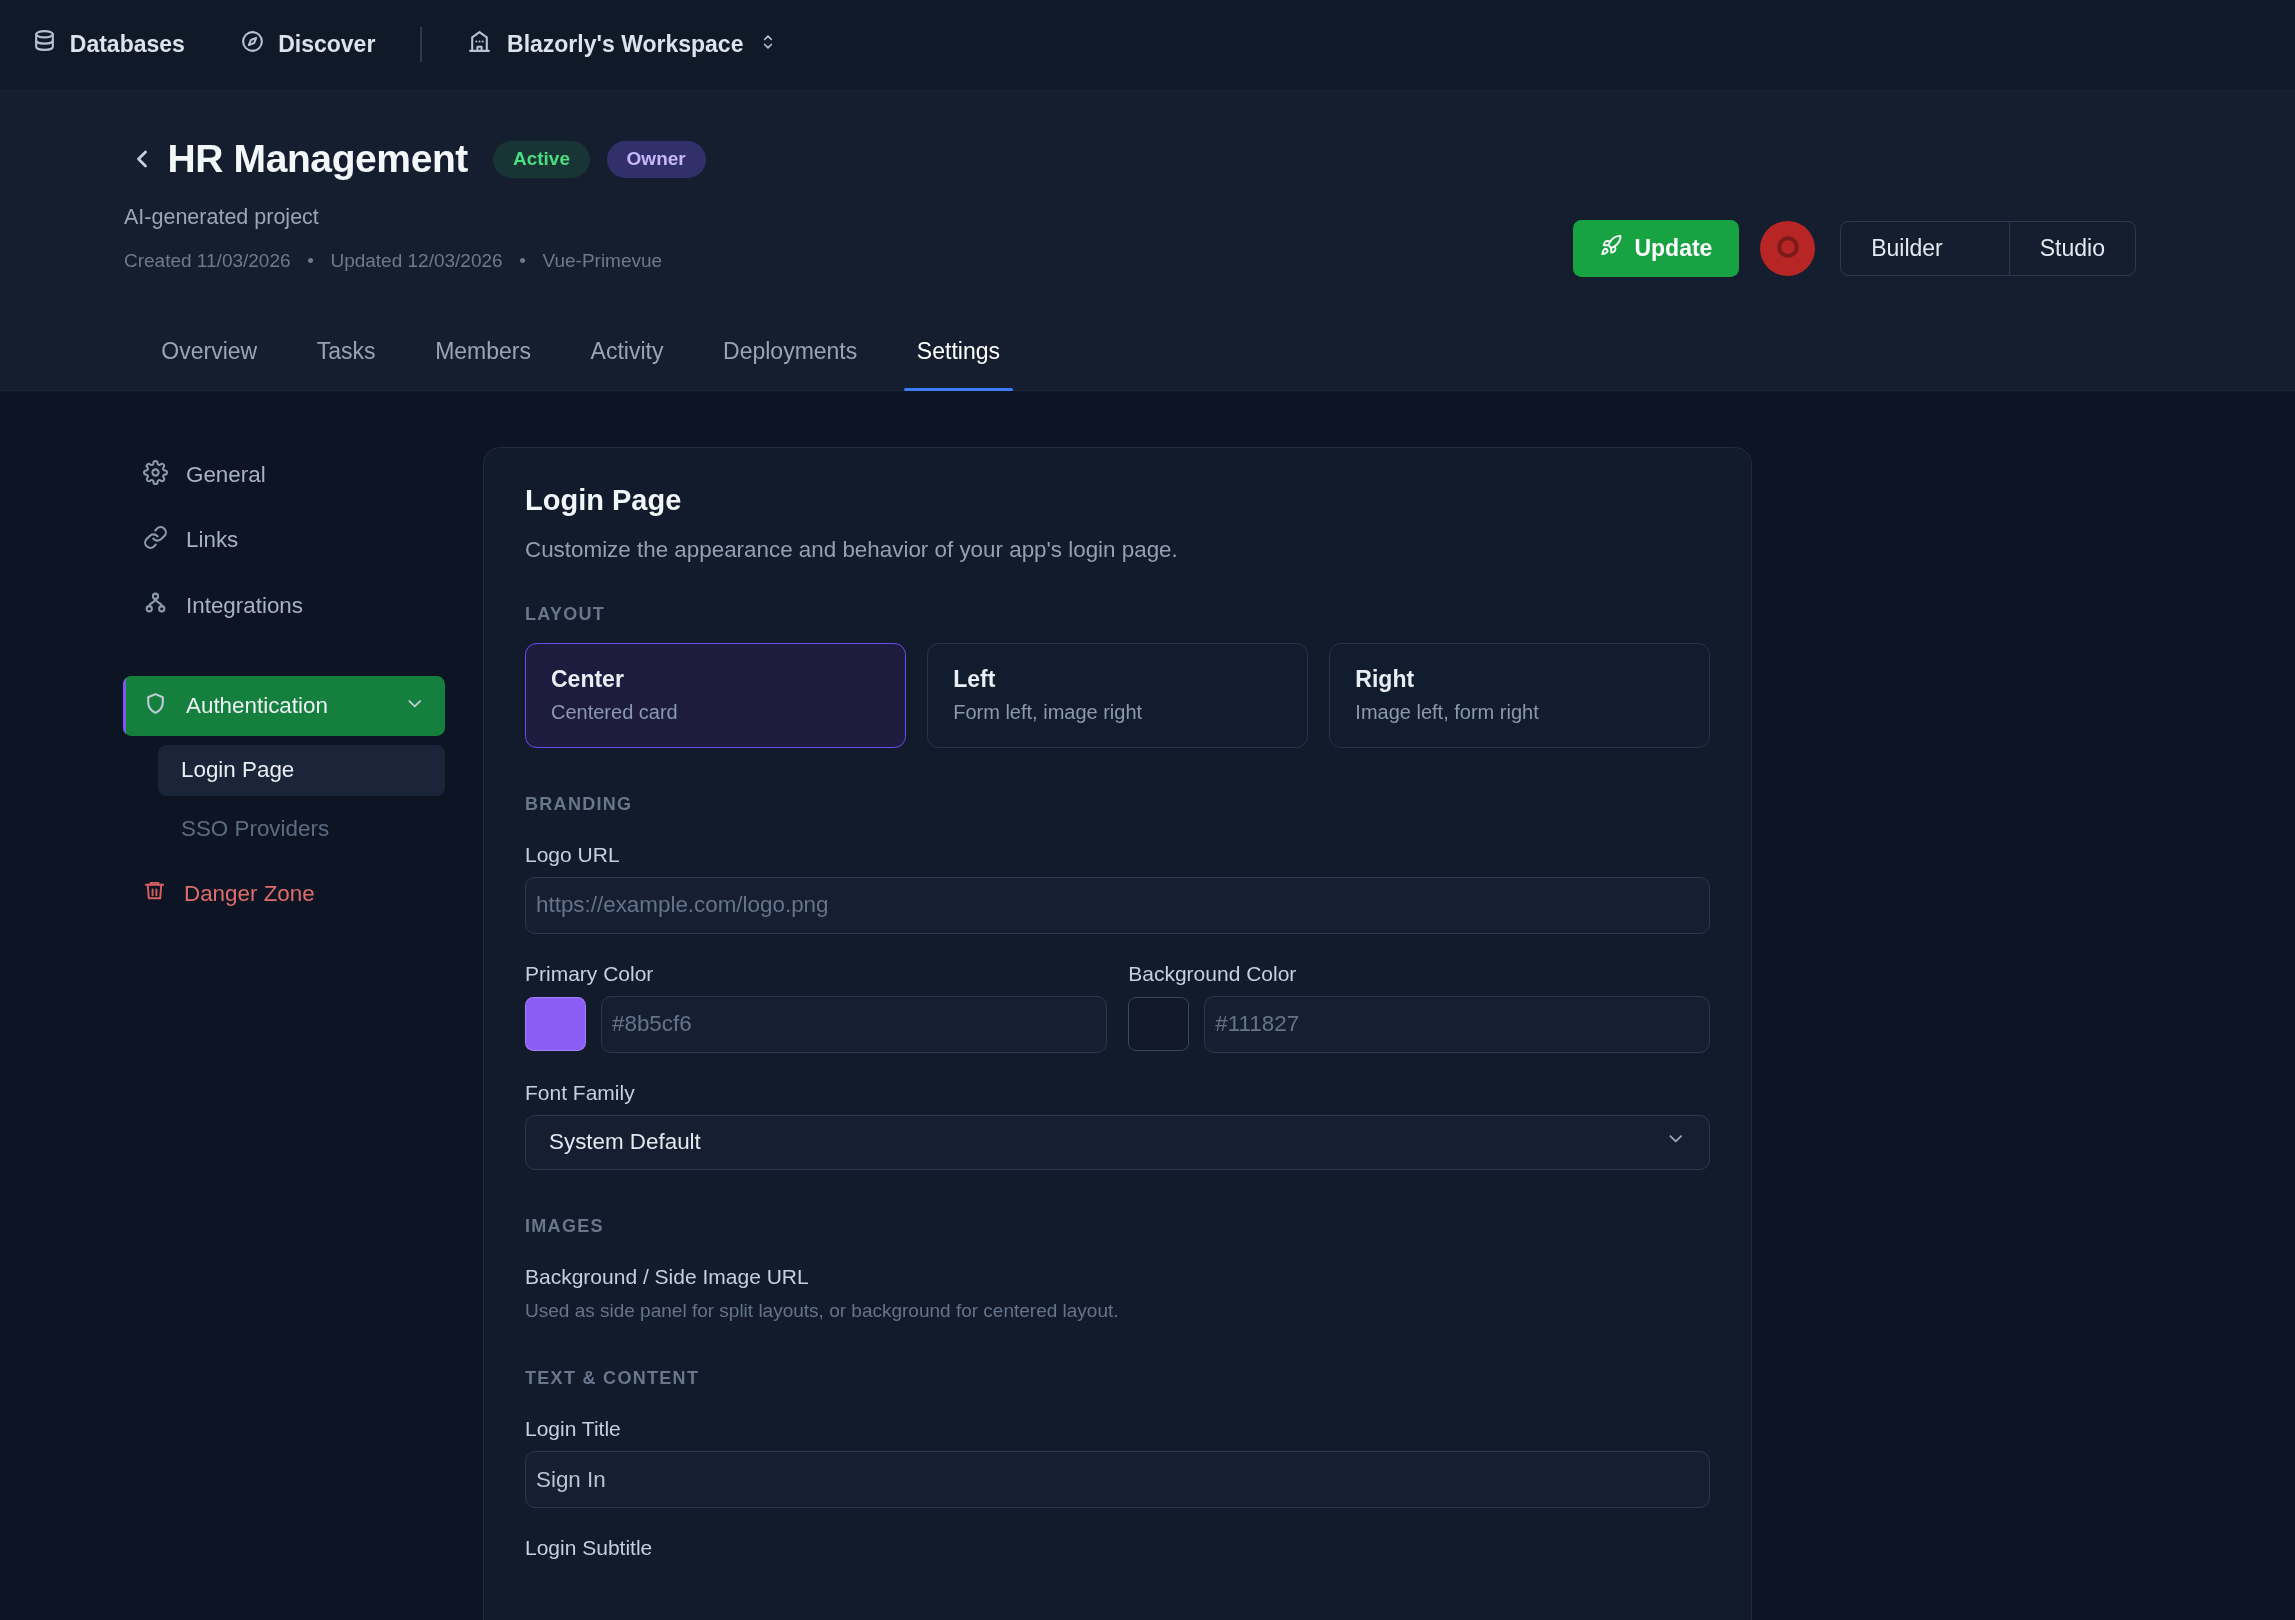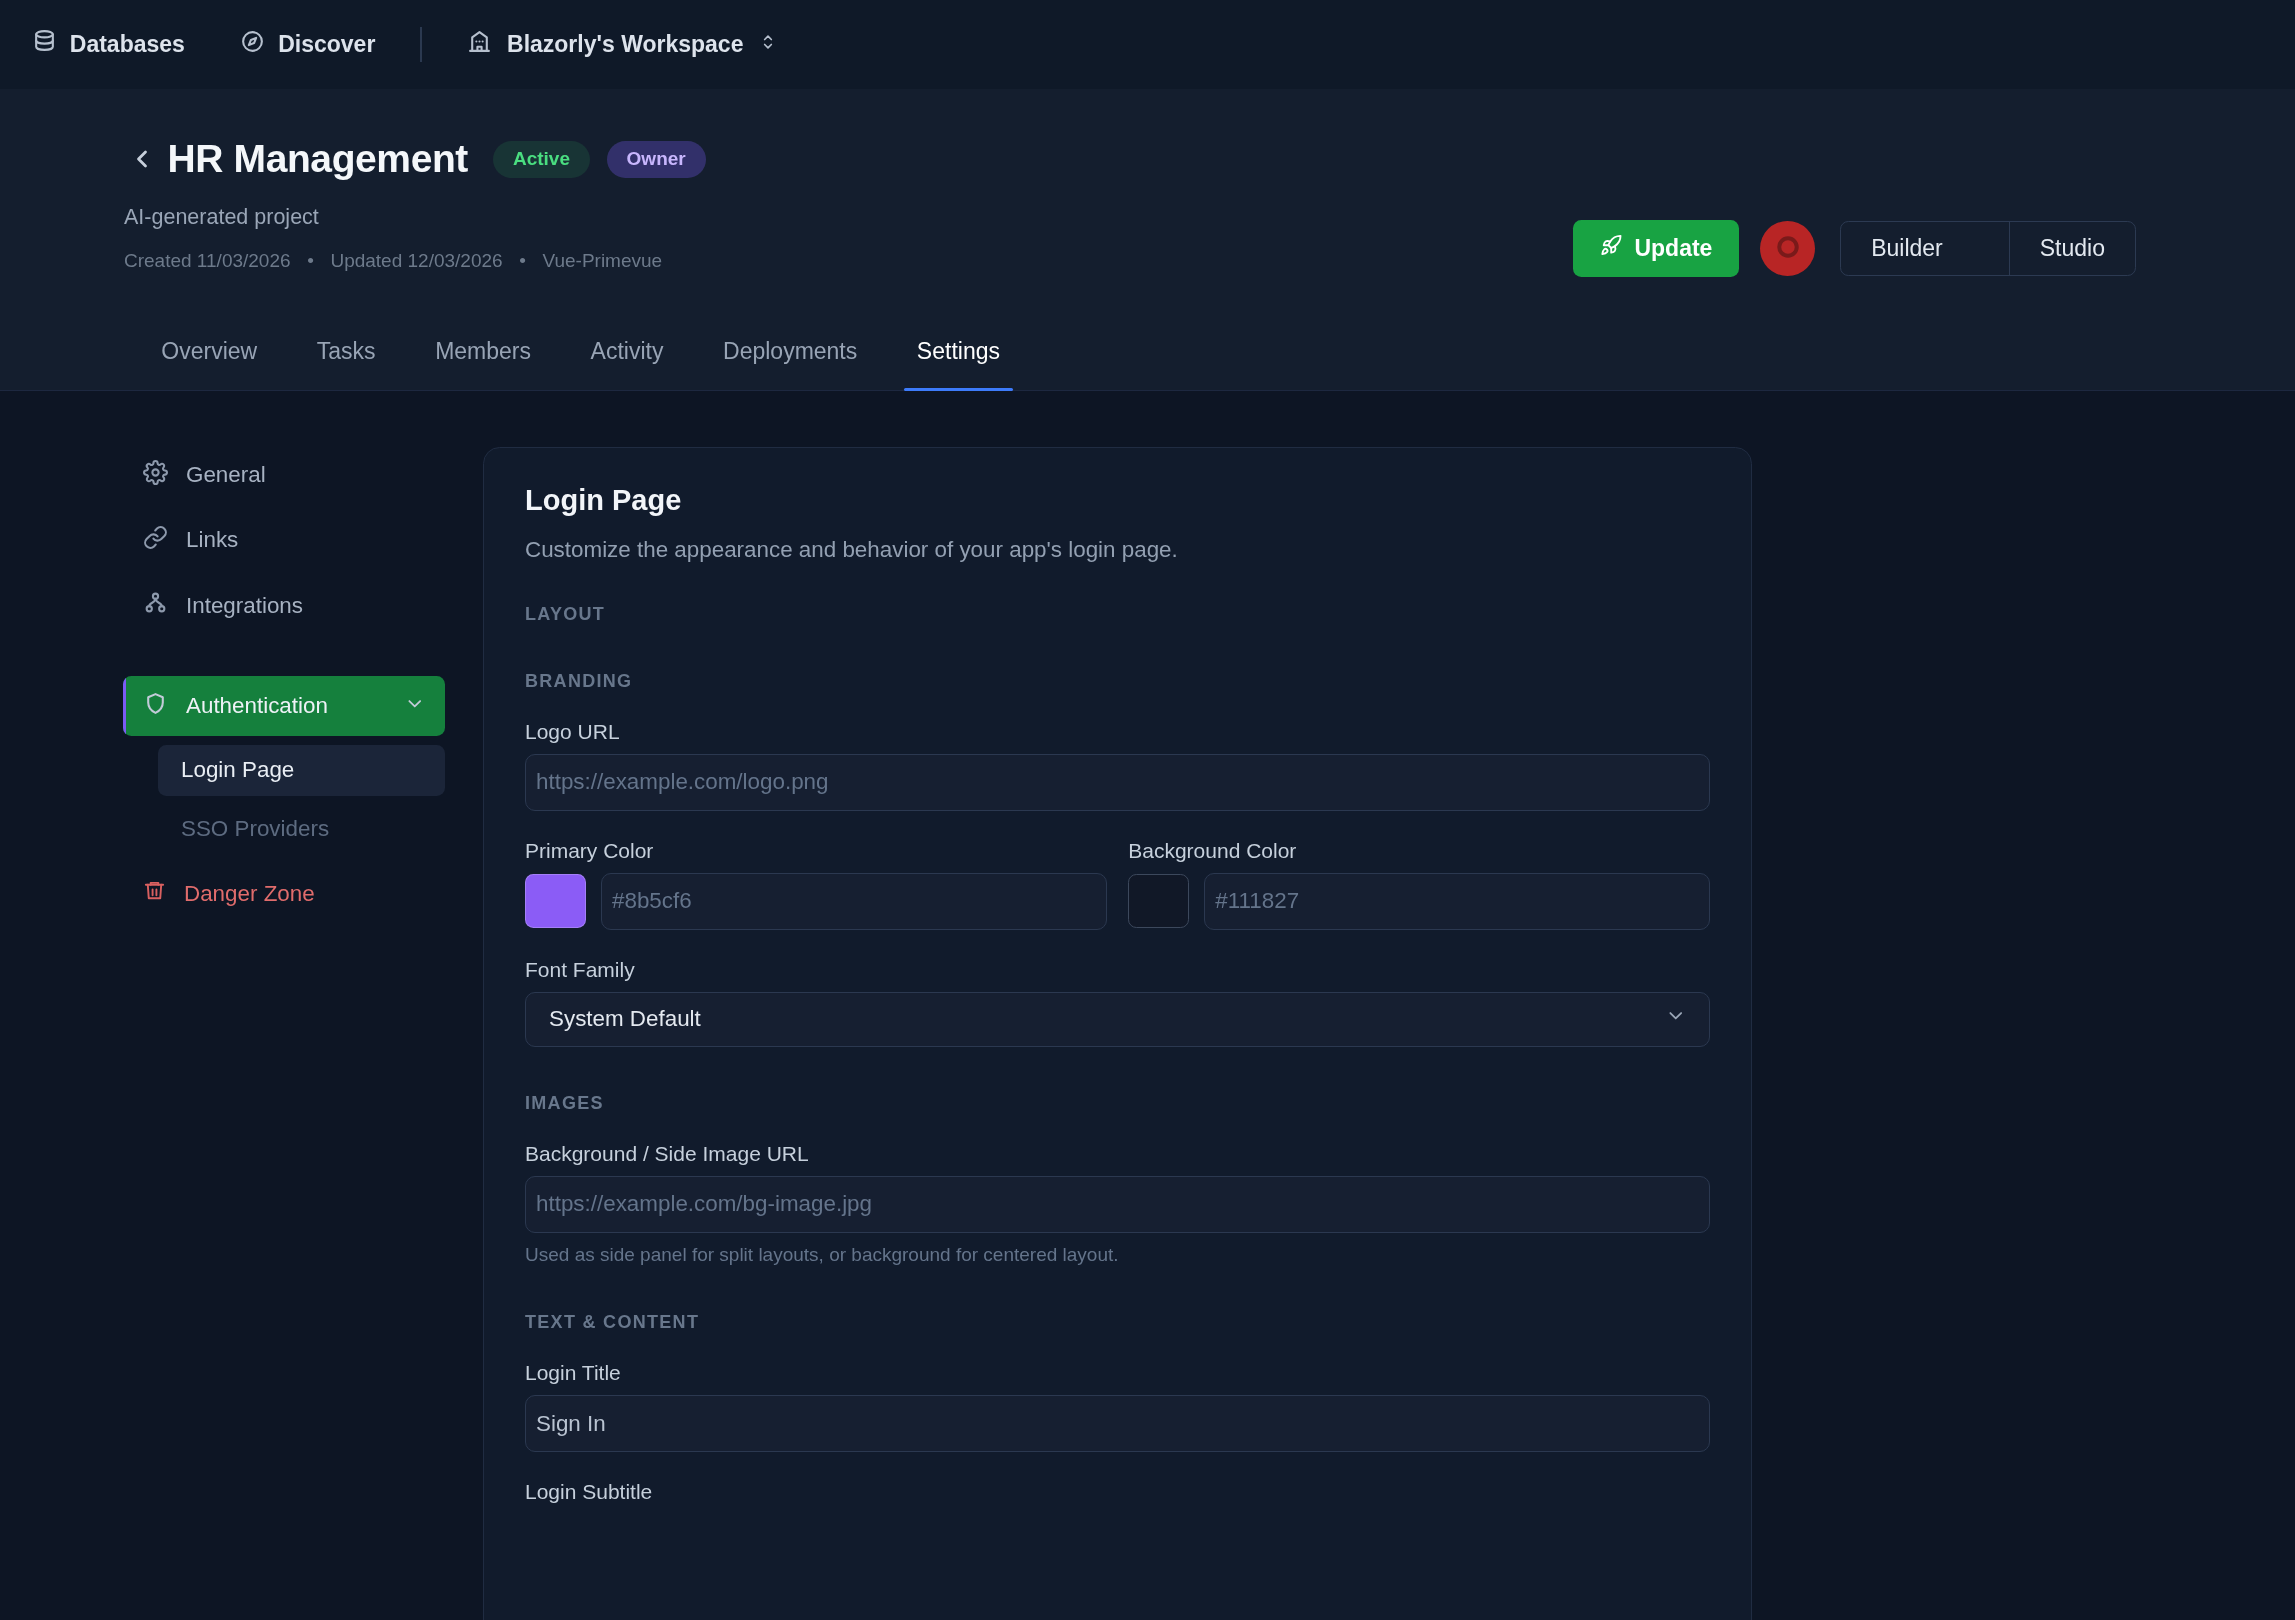--- a/index.html
+++ b/index.html
@@ -243,20 +243,34 @@
         </span>
         <span>Danger Zone</span>
       </div>
     </div>
 
     <div class="card">
       <div class="card-title">Login Page</div>
       <div class="card-sub">Customize the appearance and behavior of your app's login page.</div>
 
       <div class="sect">LAYOUT</div>
+      <div class="options">
+        <div class="opt selected">
+          <div class="opt-title">Center</div>
+          <div class="opt-desc">Centered card</div>
+        </div>
+        <div class="opt">
+          <div class="opt-title">Left</div>
+          <div class="opt-desc">Form left, image right</div>
+        </div>
+        <div class="opt">
+          <div class="opt-title">Right</div>
+          <div class="opt-desc">Image left, form right</div>
+        </div>
+      </div>
 
       <div class="sect mt-lg">BRANDING</div>
       <div class="field-label">Logo URL</div>
       <input class="text-input" type="text" placeholder="https://example.com/logo.png" style="">
 
       <div class="cols">
         <div class="col">
           <div class="field-label">Primary Color</div>
           <div class="swatch-row">
             <div class="swatch" style="background: rgb(139, 92, 246);"></div>
@@ -277,21 +291,20 @@
         <span>System Default</span>
         <span>
           <svg width="21.5" height="21.5" viewBox="0 0 24 24" fill="none" stroke="currentColor" stroke-width="2" stroke-linecap="round" stroke-linejoin="round">
               <path d="M6 9l6 6 6-6"></path>
             </svg>
         </span>
       </div>
 
       <div class="sect mt-lg">IMAGES</div>
       <div class="field-label">Background / Side Image URL</div>
-      <input class="text-input" type="text" placeholder="https://example.com/bg-image.jpg" style="">
       <div class="help">Used as side panel for split layouts, or background for centered layout.</div>
 
       <div class="sect mt-lg">TEXT &amp; CONTENT</div>
       <div class="field-label">Login Title</div>
       <input class="text-input" type="text" value="Sign In" style="">
       <div class="field-label">Login Subtitle</div>
 
     </div>
 
   </div>

